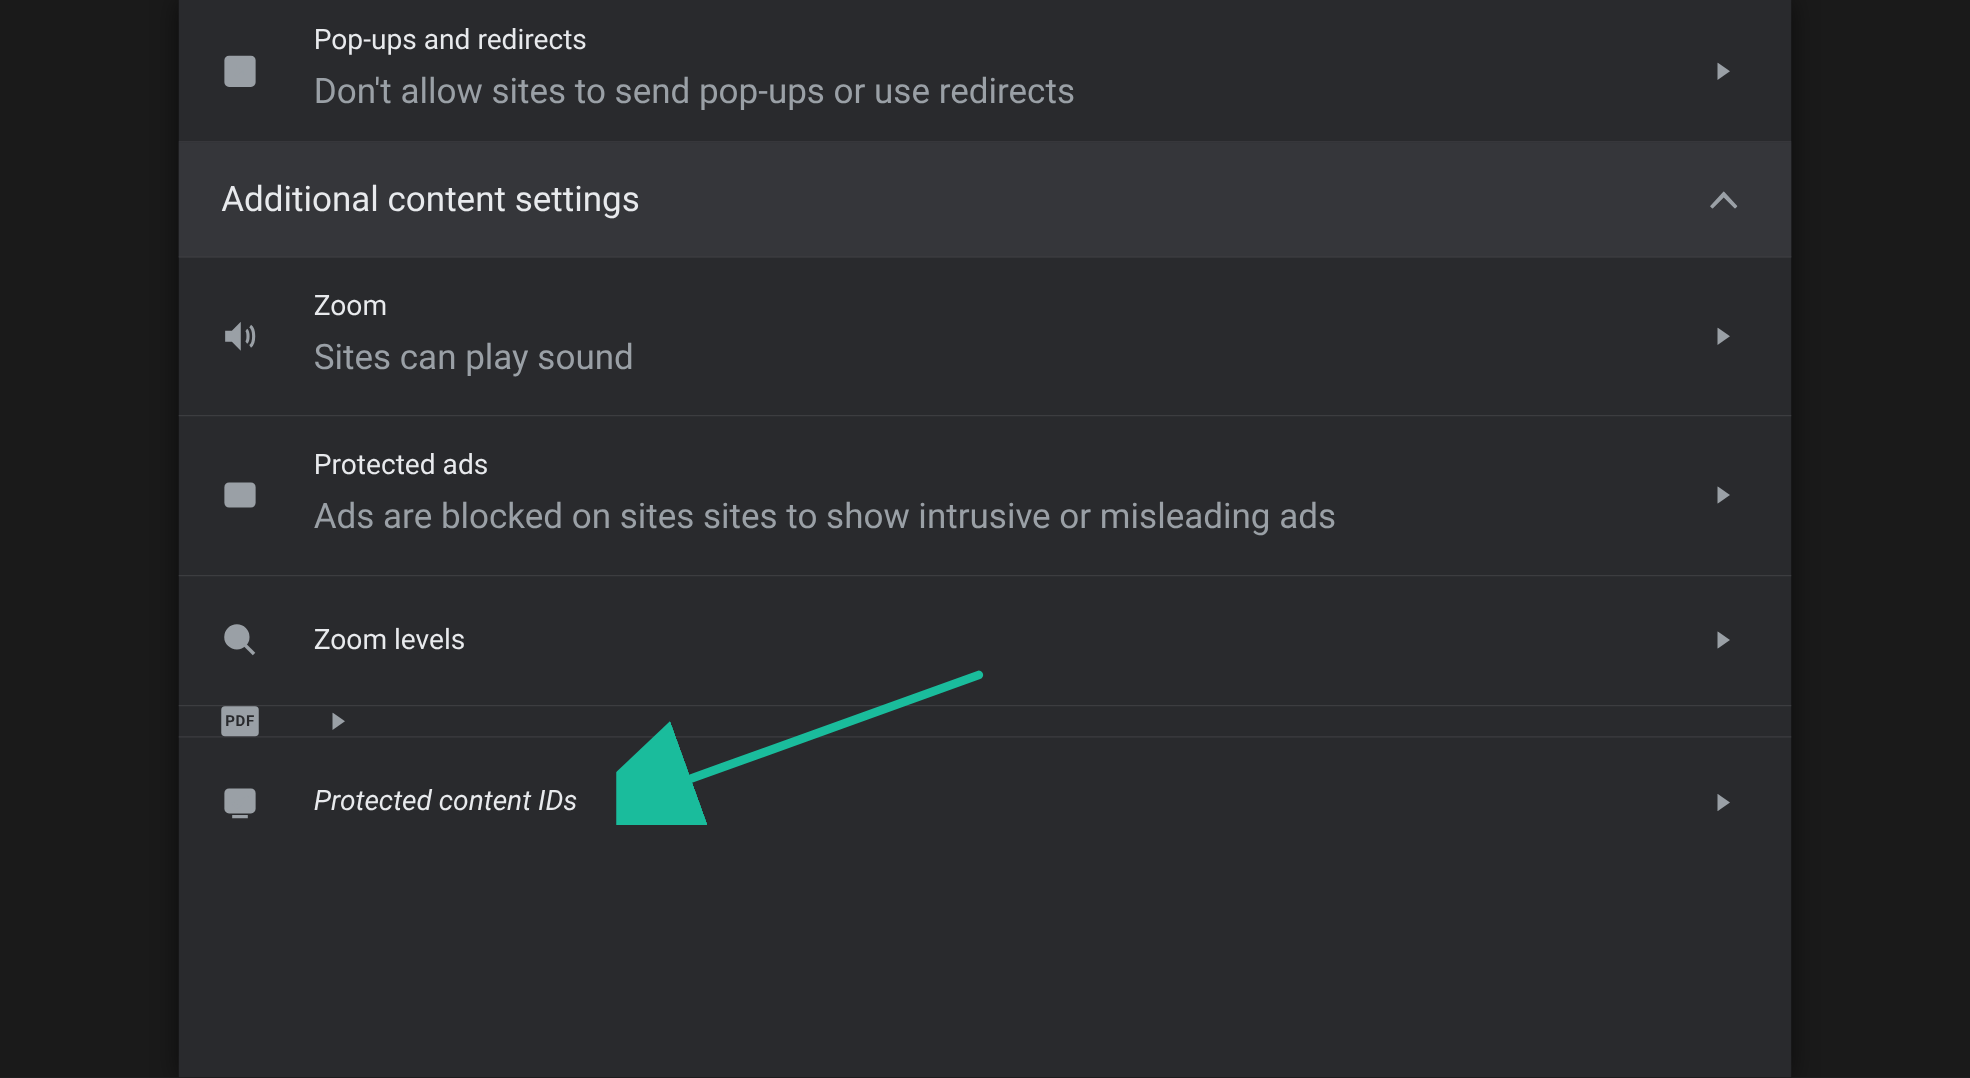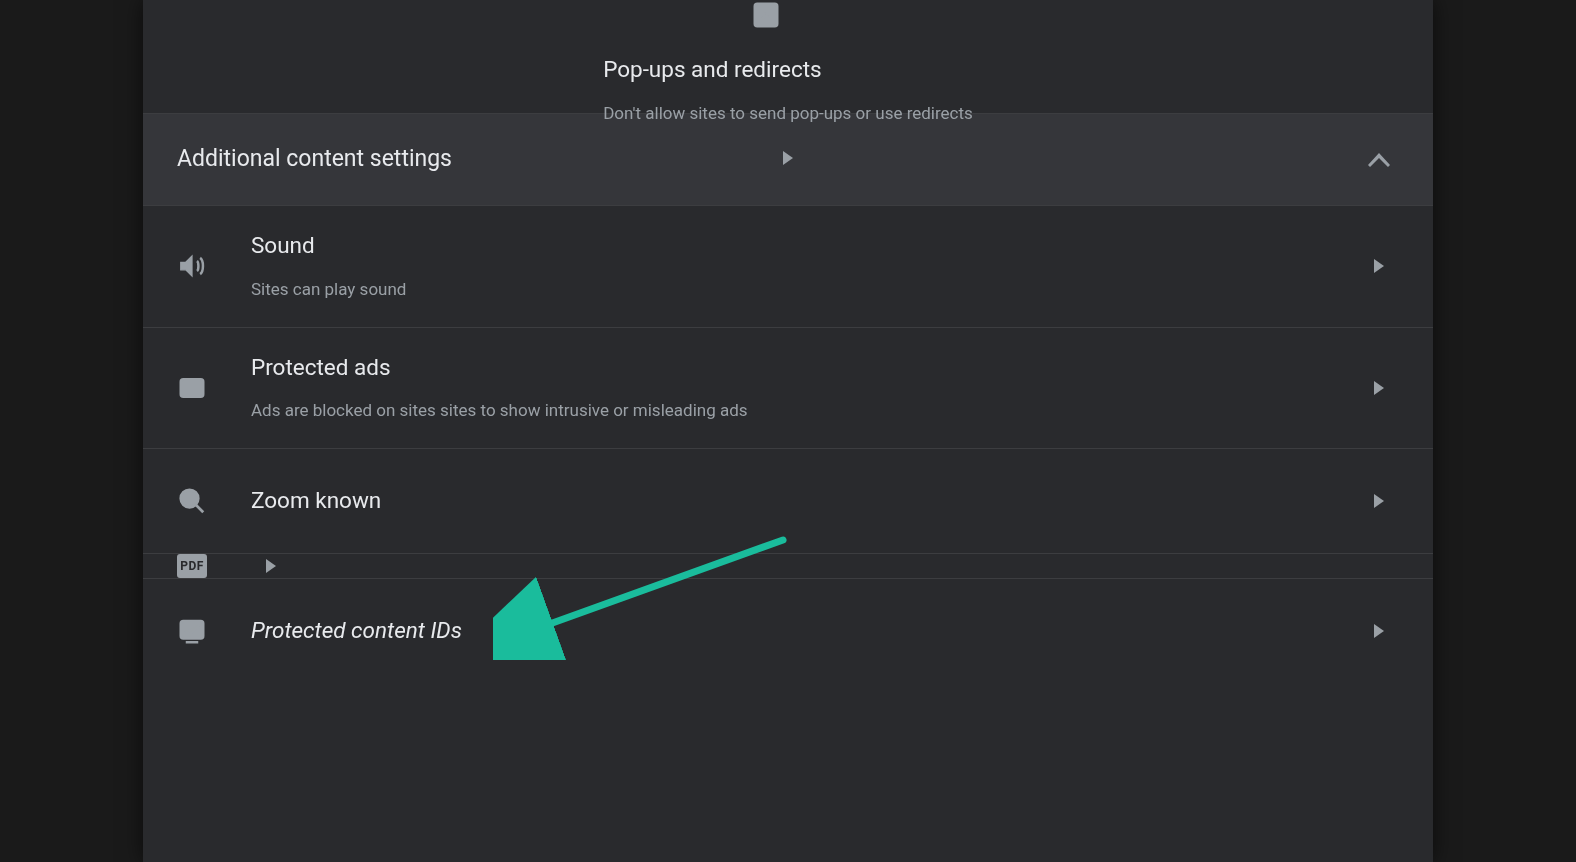--- a/index.html
+++ b/index.html
@@ -51,23 +51,23 @@
     justify-content: center;
     padding: 24px 0;
   }
   .title {
     color: #e8eaed;
     font-size: 22.5px;
     line-height: 1.4;
   }
   .subtitle {
     color: #9aa0a6;
-    font-size: 17px;
+    font-size: 28px;
     line-height: 1.6;
-    margin-top: 14px;
+    margin-top: 2px;
   }
   .arrow-cell {
     width: 40px;
     display: flex;
     align-items: center;
     justify-content: center;
     flex-shrink: 0;
   }
   .arrow-cell svg {
     width: 12px;
@@ -79,21 +79,21 @@
     padding: 0 34px;
     height: 92px;
     display: flex;
     align-items: center;
     border-bottom: 1px solid #3c3d40;
     box-sizing: border-box;
     cursor: pointer;
   }
   .section-header .title {
     flex: 1;
-    font-size: 23px;
+    font-size: 28px;
     color: #e8eaed;
   }
   .section-header .chev {
     width: 40px;
     display: flex;
     align-items: center;
     justify-content: center;
   }
   .section-header .chev svg {
     width: 22px;
@@ -119,21 +119,21 @@
   .annotation-arrow {
     position: absolute;
     pointer-events: none;
   }
 </style>
 </head>
 <body>
 
 <div class="panel">
 
-  <div class="row" style="height:114px;flex-direction:column;">
+  <div class="row" style="height:114px;">
     <div class="icon-cell">
       <svg viewBox="0 0 24 24" fill="none" stroke="#9aa0a6" stroke-width="2">
         <rect x="3" y="3" width="18" height="18" rx="2"></rect>
         <path d="M9 15 L15 9 M10 9 H15 V14"></path>
       </svg>
     </div>
     <div class="text-cell">
       <div class="title">Pop-ups and redirects</div>
       <div class="subtitle">Don't allow sites to send pop-ups or use redirects</div>
     </div>
@@ -155,21 +155,21 @@
 
   <div class="row">
     <div class="icon-cell">
       <svg viewBox="0 0 24 24">
         <path d="M3 9v6h4l5 5V4L7 9H3z"></path>
         <path d="M16 8c1.5 1 1.5 7 0 8" fill="none" stroke="#9aa0a6" stroke-width="2"></path>
         <path d="M18.5 5.5c3 2 3 11 0 13" fill="none" stroke="#9aa0a6" stroke-width="2"></path>
       </svg>
     </div>
     <div class="text-cell">
-      <div class="title">Sound</div>
+      <div class="title">Zoom</div>
       <div class="subtitle">Sites can play sound</div>
     </div>
     <div class="arrow-cell">
       <svg viewBox="0 0 10 14">
           <polygon points="0,0 10,7 0,14"></polygon>
         </svg>
     </div>
   </div>
 
   <div class="row">
@@ -191,21 +191,21 @@
   </div>
 
   <div class="row row-single">
     <div class="icon-cell">
       <svg viewBox="0 0 24 24" fill="none" stroke="#9aa0a6" stroke-width="2.2">
         <circle cx="10" cy="10" r="7"></circle>
         <line x1="15" y1="15" x2="21" y2="21"></line>
       </svg>
     </div>
     <div class="text-cell">
-      <div class="title">Zoom known</div>
+      <div class="title">Zoom levels</div>
     </div>
     <div class="arrow-cell">
       <svg viewBox="0 0 10 14">
           <polygon points="0,0 10,7 0,14"></polygon>
         </svg>
     </div>
   </div>
 
   <div class="row row-single">
     <div class="icon-cell">

